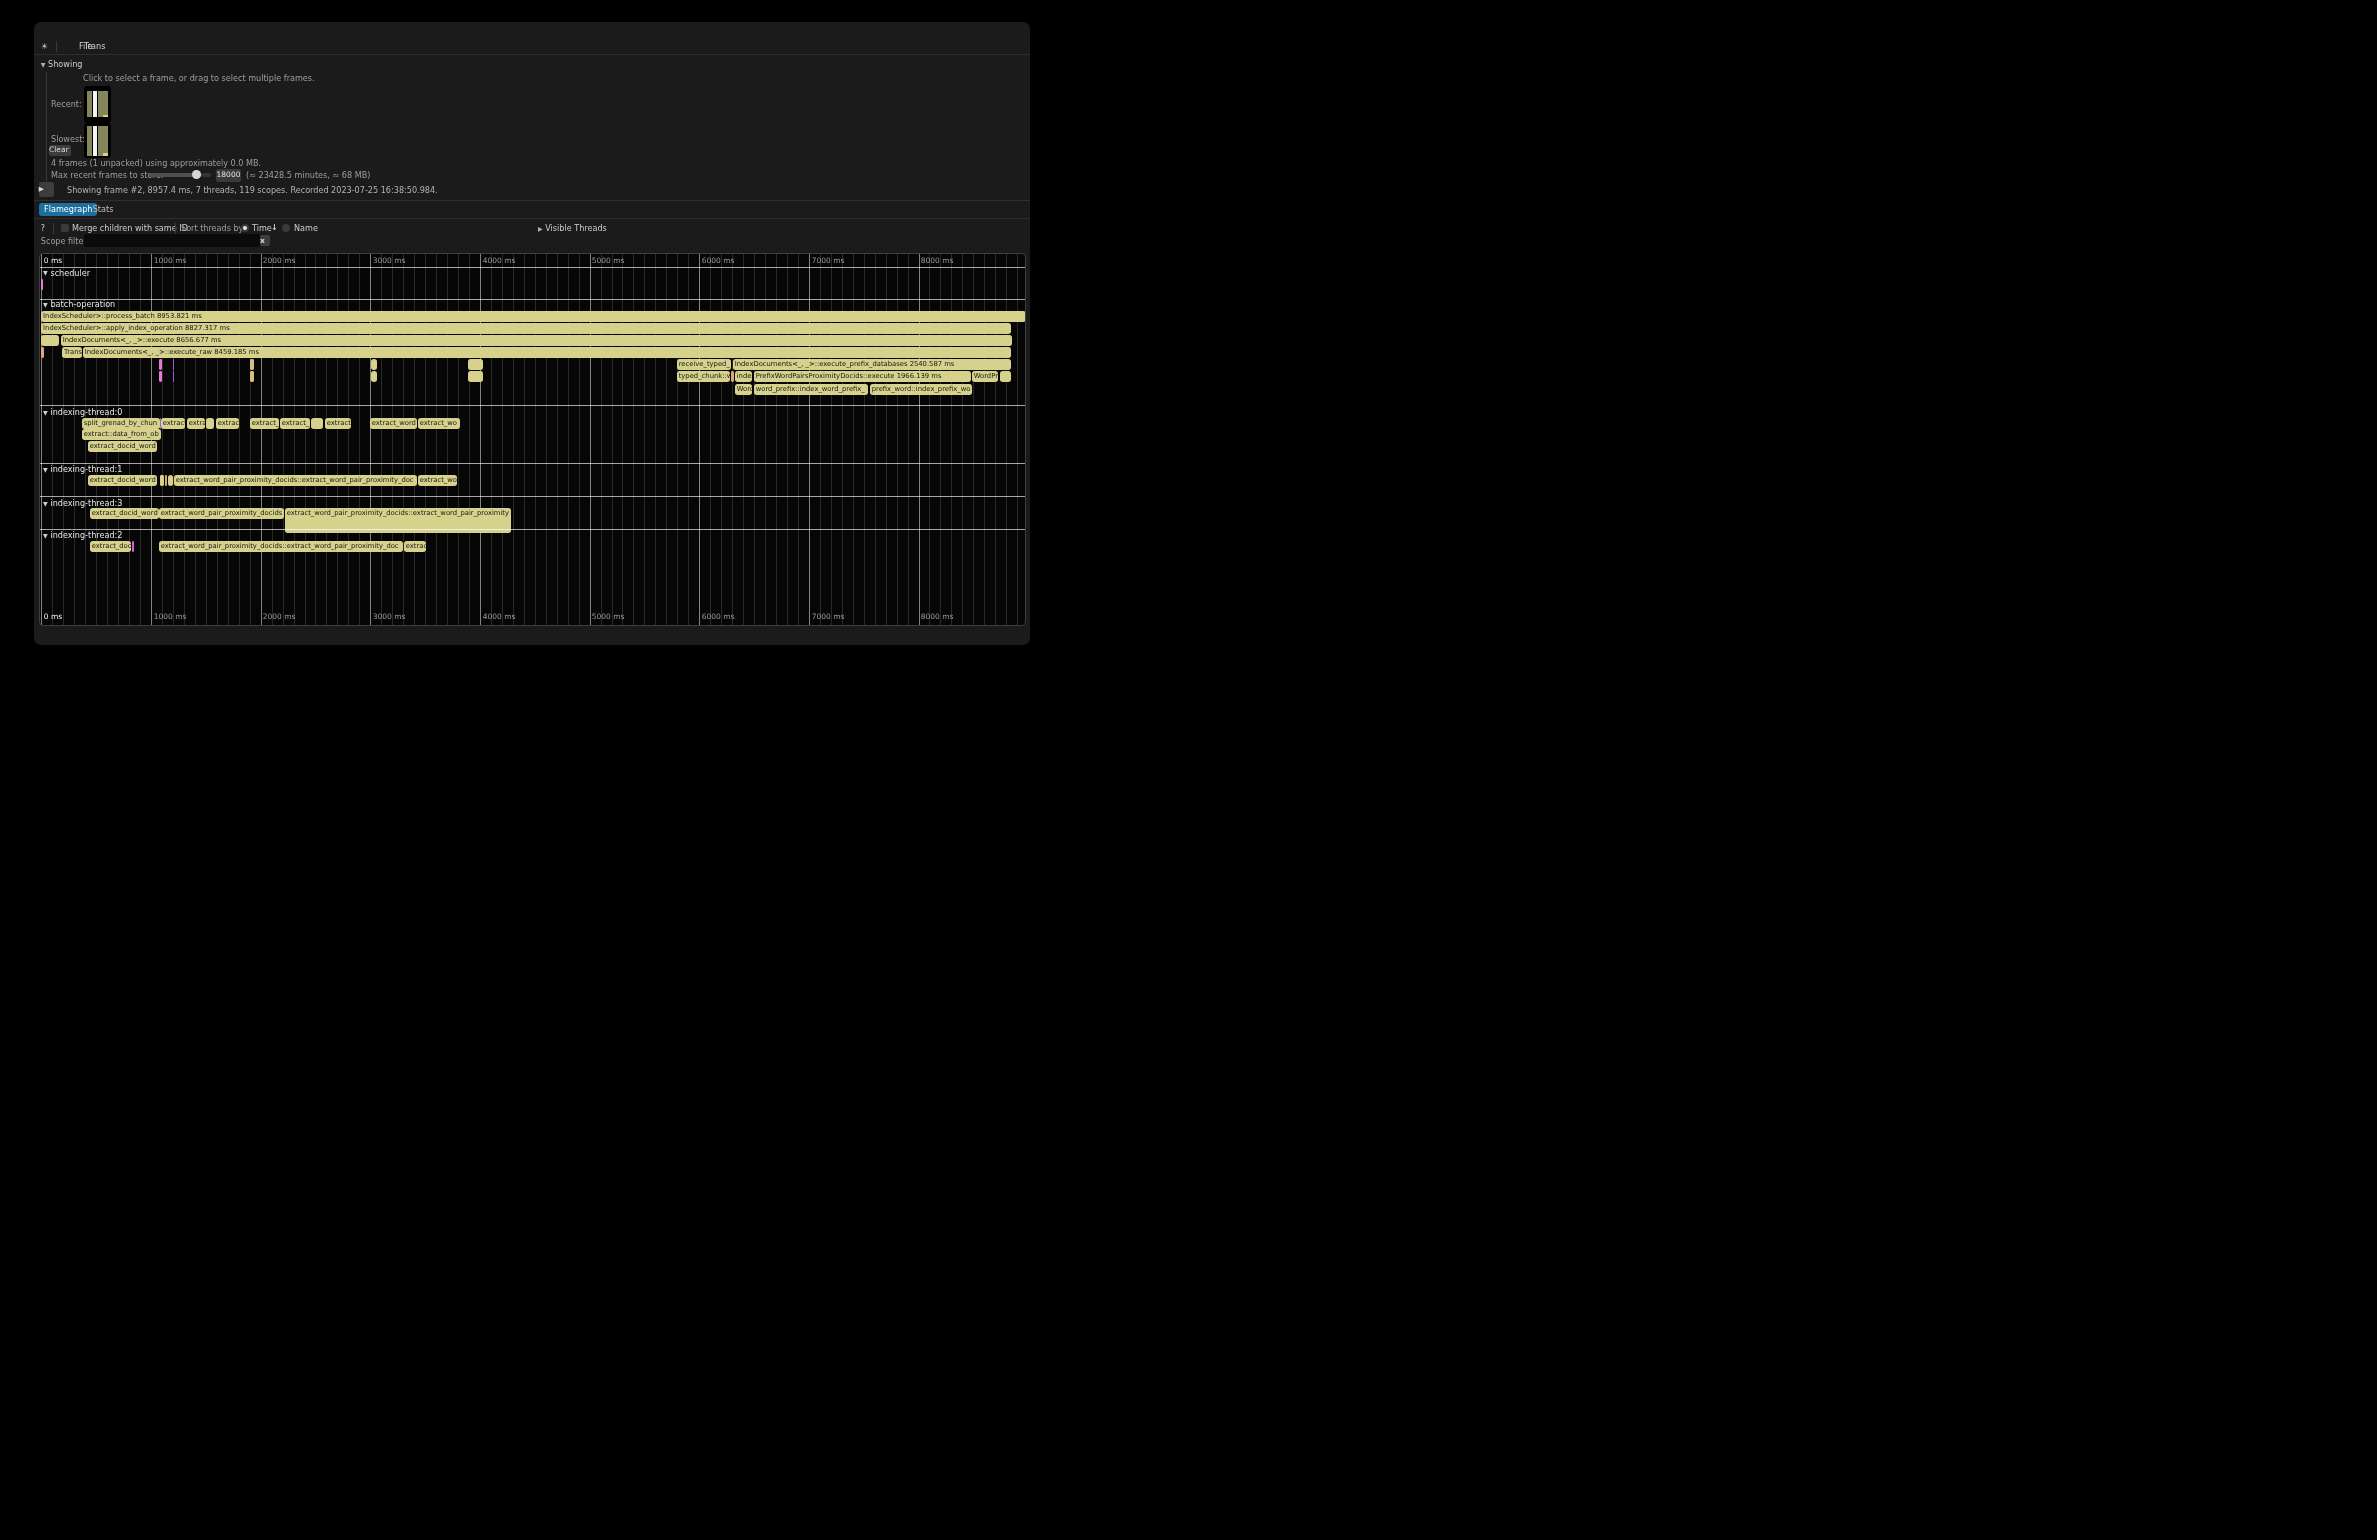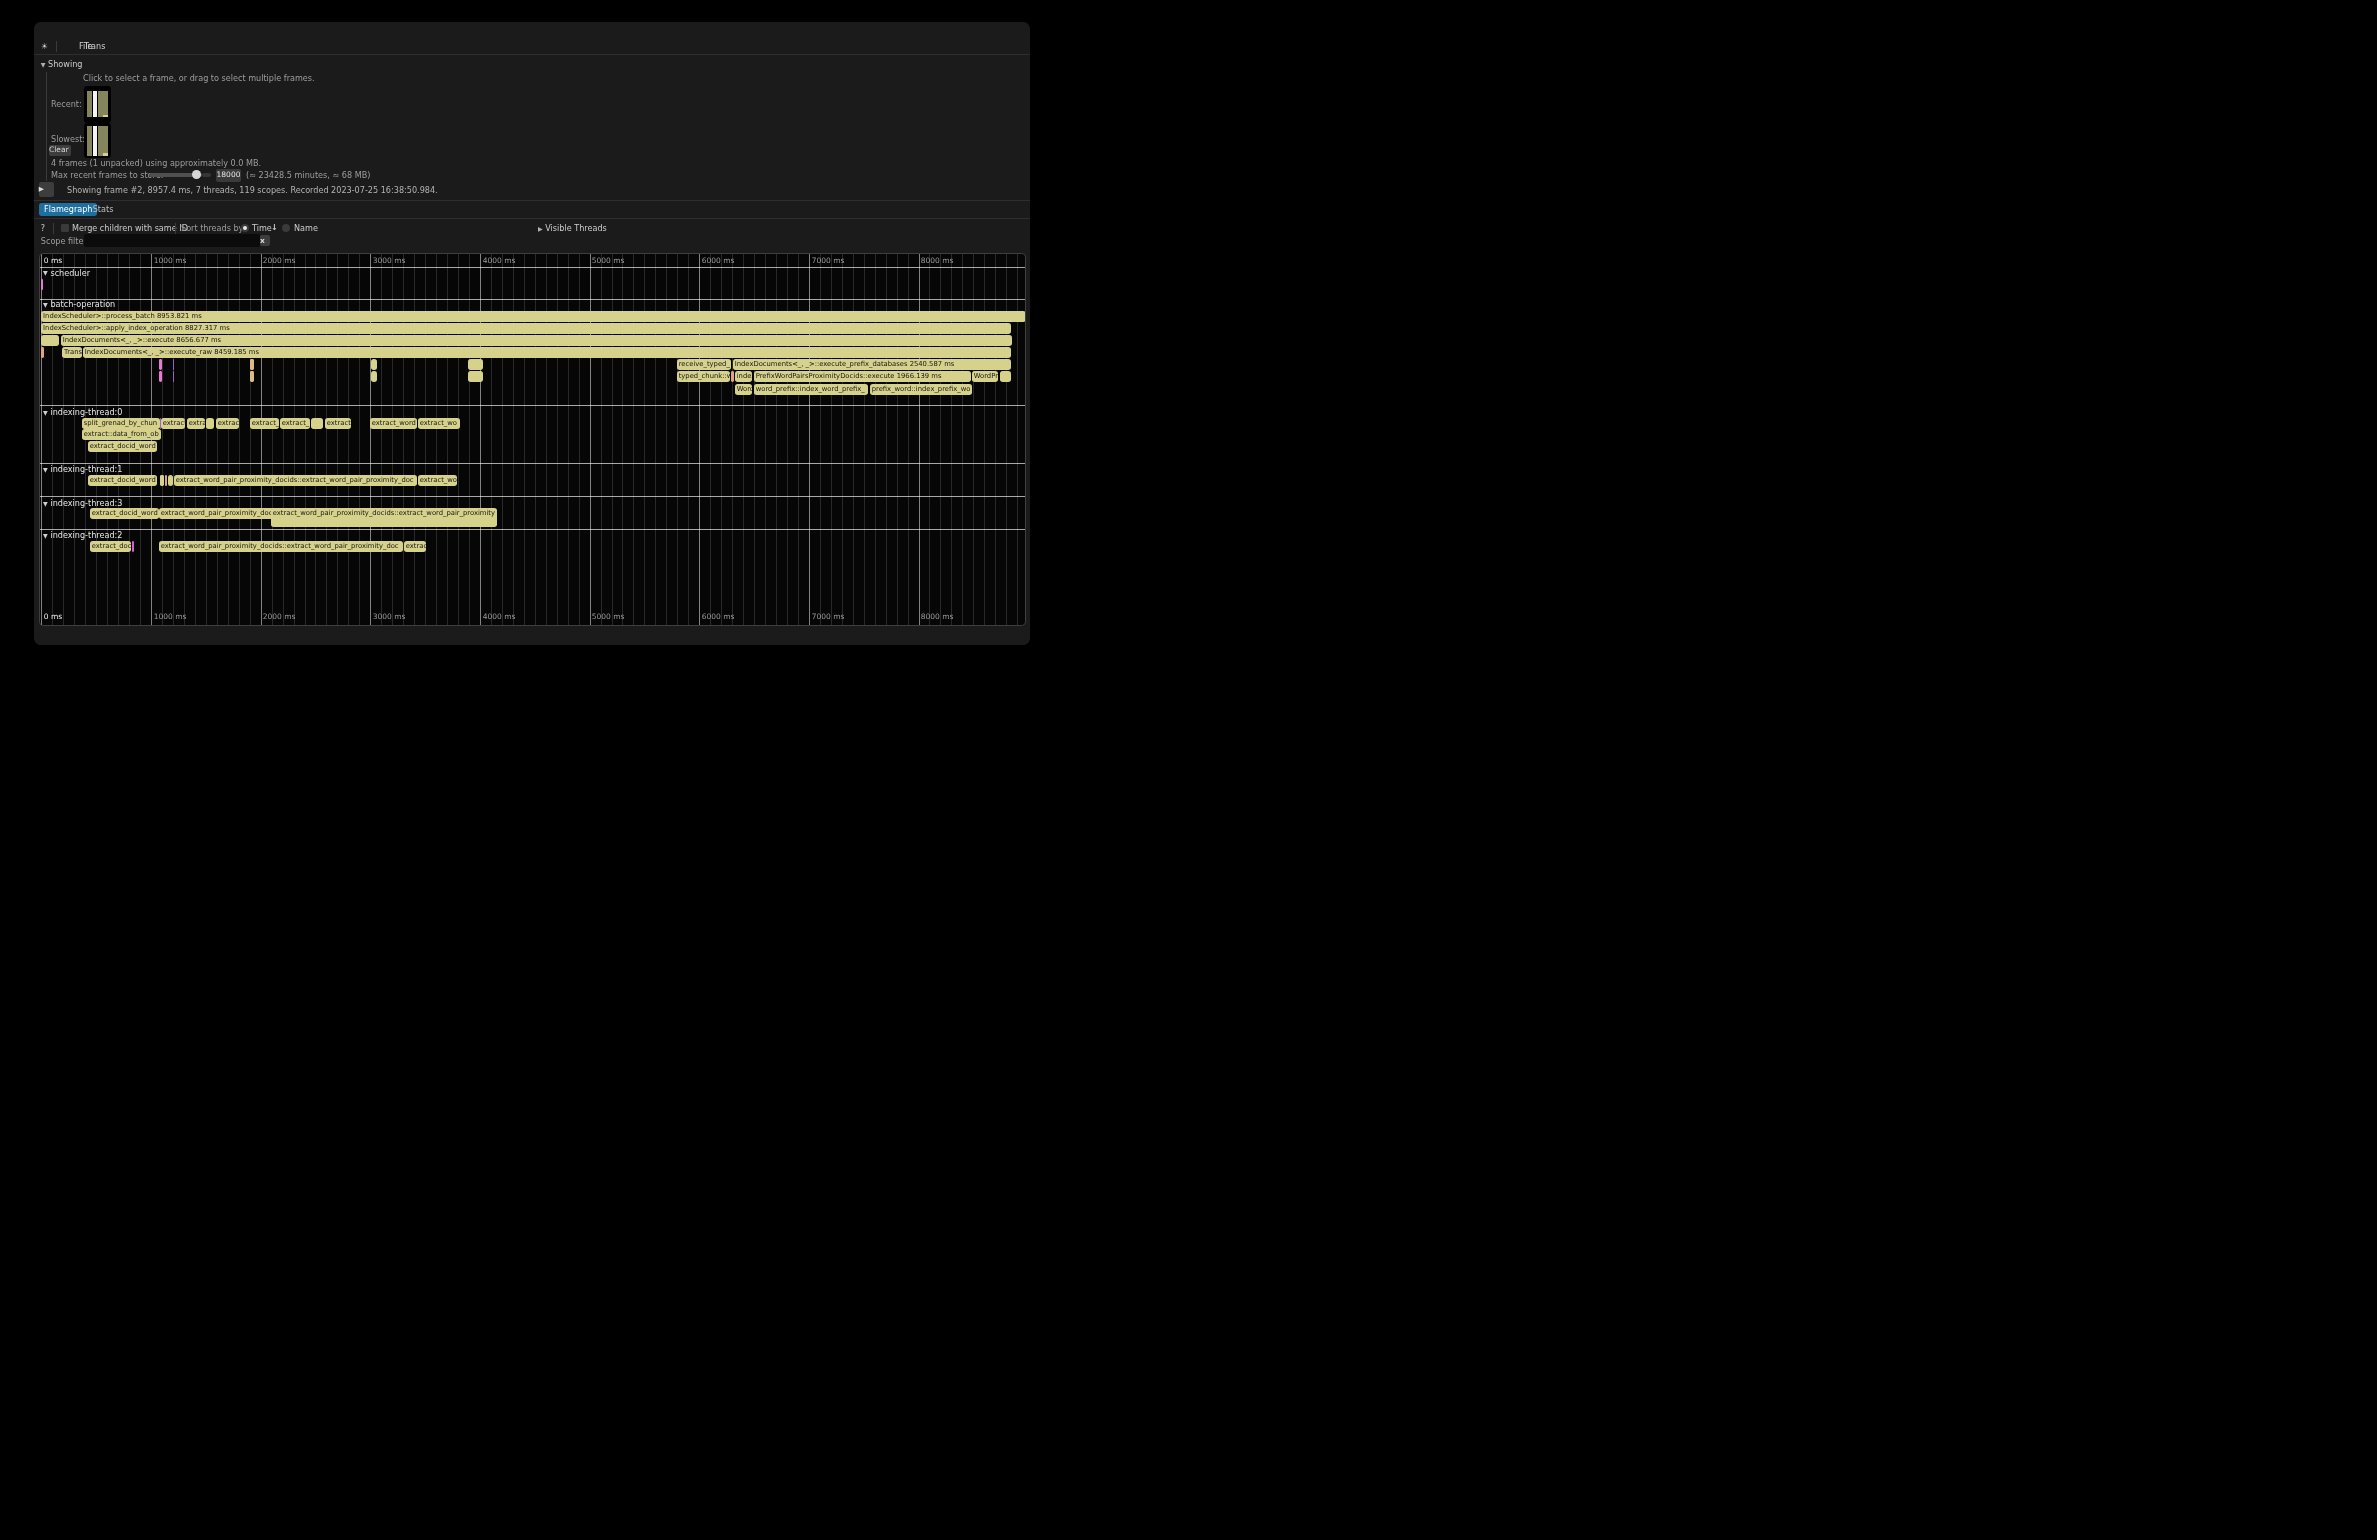--- a/index.html
+++ b/index.html
@@ -287,21 +287,21 @@
       <div class="bar" style="left: 48px; top: 221px; width: 69px; height: 10.2px; background: rgb(214, 210, 139); border-radius: 2.7px;">extract_docid_word</div>
       <div class="bar" style="left: 120px; top: 221px; width: 4.1px; height: 10.2px; background: rgb(214, 210, 139); border-radius: 1.4px; padding: 0px;"></div>
       <div class="bar" style="left: 125px; top: 221px; width: 2.7px; height: 10.2px; background: rgb(226, 164, 124); border-radius: 1.4px; padding: 0px;"></div>
       <div class="bar" style="left: 128px; top: 221px; width: 5.4px; height: 10.2px; background: rgb(214, 210, 139); border-radius: 2.7px; padding: 0px;"></div>
       <div class="bar" style="left: 134px; top: 221px; width: 243px; height: 10.2px; background: rgb(214, 210, 139); border-radius: 2.7px;">extract_word_pair_proximity_docids::extract_word_pair_proximity_doc</div>
       <div class="bar" style="left: 378px; top: 221px; width: 39px; height: 10.2px; background: rgb(214, 210, 139); border-radius: 2.7px;">extract_wo</div>
       <div class="hline" style="top: 242px;"></div>
       <div class="thread-header" style="left: 3.4px; top: 244px;"><span class="tri">▼</span>indexing-thread:3</div>
       <div class="bar" style="left: 50px; top: 254px; width: 69px; height: 10.2px; background: rgb(214, 210, 139); border-radius: 2.7px;">extract_docid_word</div>
       <div class="bar" style="left: 119px; top: 254px; width: 125px; height: 10.2px; background: rgb(214, 210, 139); border-radius: 2.7px;">extract_word_pair_proximity_docids</div>
-      <div class="bar" style="left: 231px; top: 254px; width: 226px; height: 19px; background: rgb(214, 210, 139); border-radius: 2.7px;">extract_word_pair_proximity_docids::extract_word_pair_proximity</div>
+      <div class="bar" style="left: 245px; top: 254px; width: 226px; height: 25px; background: rgb(214, 210, 139); border-radius: 2.7px;">extract_word_pair_proximity_docids::extract_word_pair_proximity</div>
       <div class="hline" style="top: 275px;"></div>
       <div class="thread-header" style="left: 3.4px; top: 276px;"><span class="tri">▼</span>indexing-thread:2</div>
       <div class="bar" style="left: 50px; top: 287px; width: 41px; height: 10.2px; background: rgb(214, 210, 139); border-radius: 2.7px;">extract_doc</div>
       <div class="bar" style="left: 92px; top: 287px; width: 2.7px; height: 10.2px; background: rgb(212, 95, 208); border-radius: 1.4px; padding: 0px;"></div>
       <div class="bar" style="left: 119px; top: 287px; width: 244px; height: 10.2px; background: rgb(214, 210, 139); border-radius: 2.7px;">extract_word_pair_proximity_docids::extract_word_pair_proximity_doc</div>
       <div class="bar" style="left: 364px; top: 287px; width: 22.4px; height: 10.2px; background: rgb(214, 210, 139); border-radius: 2.7px;">extrac</div>
     </div>
 
 </div>
 

